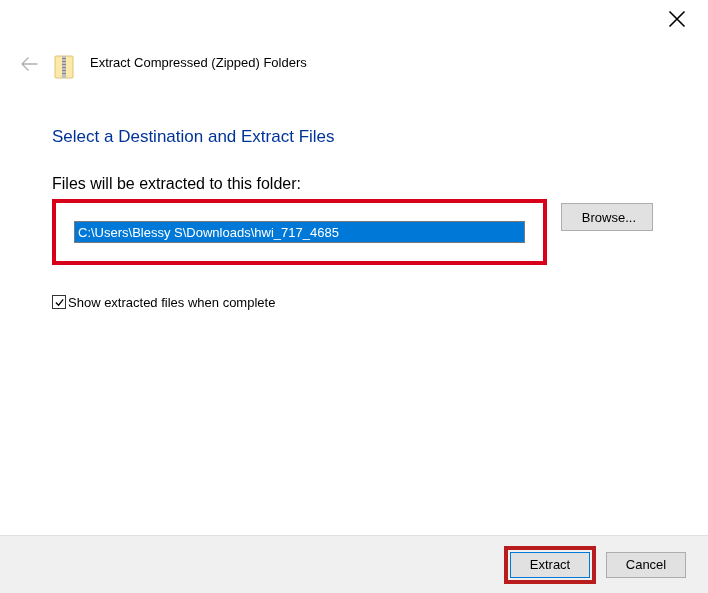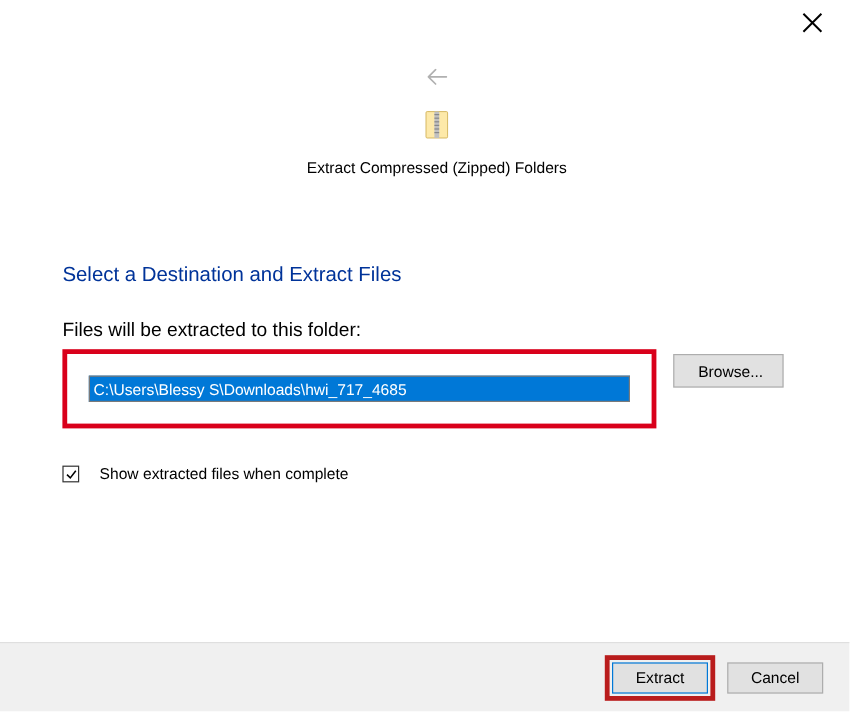--- a/index.html
+++ b/index.html
@@ -25,24 +25,22 @@
     .close-btn {
       width: 18px;
       height: 18px;
       cursor: pointer;
       display: flex;
       align-items: center;
       justify-content: center;
     }
     .header-row {
       display: flex;
-      align-items: center;
       padding: 10px 0 0 20px;
       gap: 16px;
-      flex-direction: column;
     }
     .back-arrow {
       color: #9a9a9a;
       font-size: 18px;
       cursor: default;
     }
     .zip-icon {
       width: 20px;
       height: 24px;
       position: relative;
@@ -57,21 +55,20 @@
       font-weight: 400;
     }
     .content {
       padding: 48px 48px 0 52px;
     }
     .main-heading {
       color: #003399;
       font-size: 17px;
       font-weight: 400;
       margin-bottom: 28px;
-      margin-top: 24px;
     }
     .field-label {
       font-size: 16px;
       color: #000;
       margin-bottom: 6px;
     }
     .path-row {
       display: flex;
       gap: 14px;
       align-items: flex-start;
@@ -103,22 +100,22 @@
       font-size: 13px;
       padding: 4px 16px;
       height: 28px;
       min-width: 92px;
       cursor: pointer;
       margin-top: 4px;
       text-align: right;
     }
     .checkbox-row {
       display: flex;
-      align-items: flex-end;
-      gap: 17px;
+      align-items: flex-start;
+      gap: 2px;
     }
     .checkbox {
       width: 14px;
       height: 14px;
       border: 1px solid #333;
       display: flex;
       align-items: center;
       justify-content: center;
       cursor: pointer;
       background: #fff;

